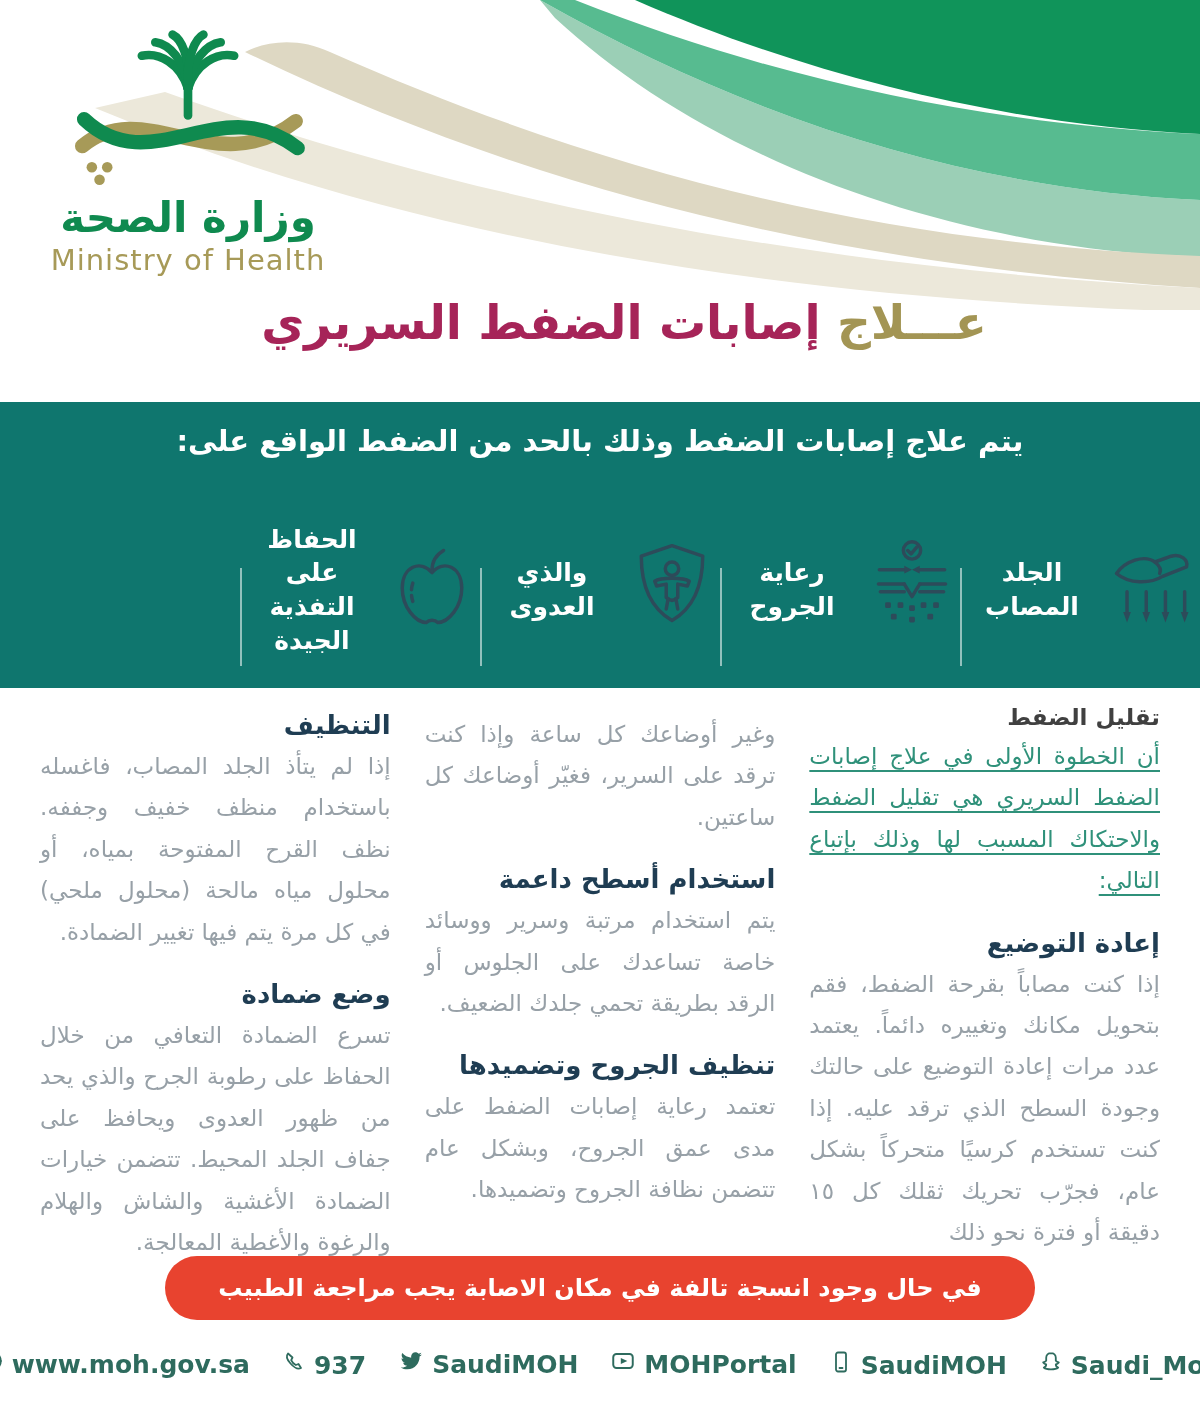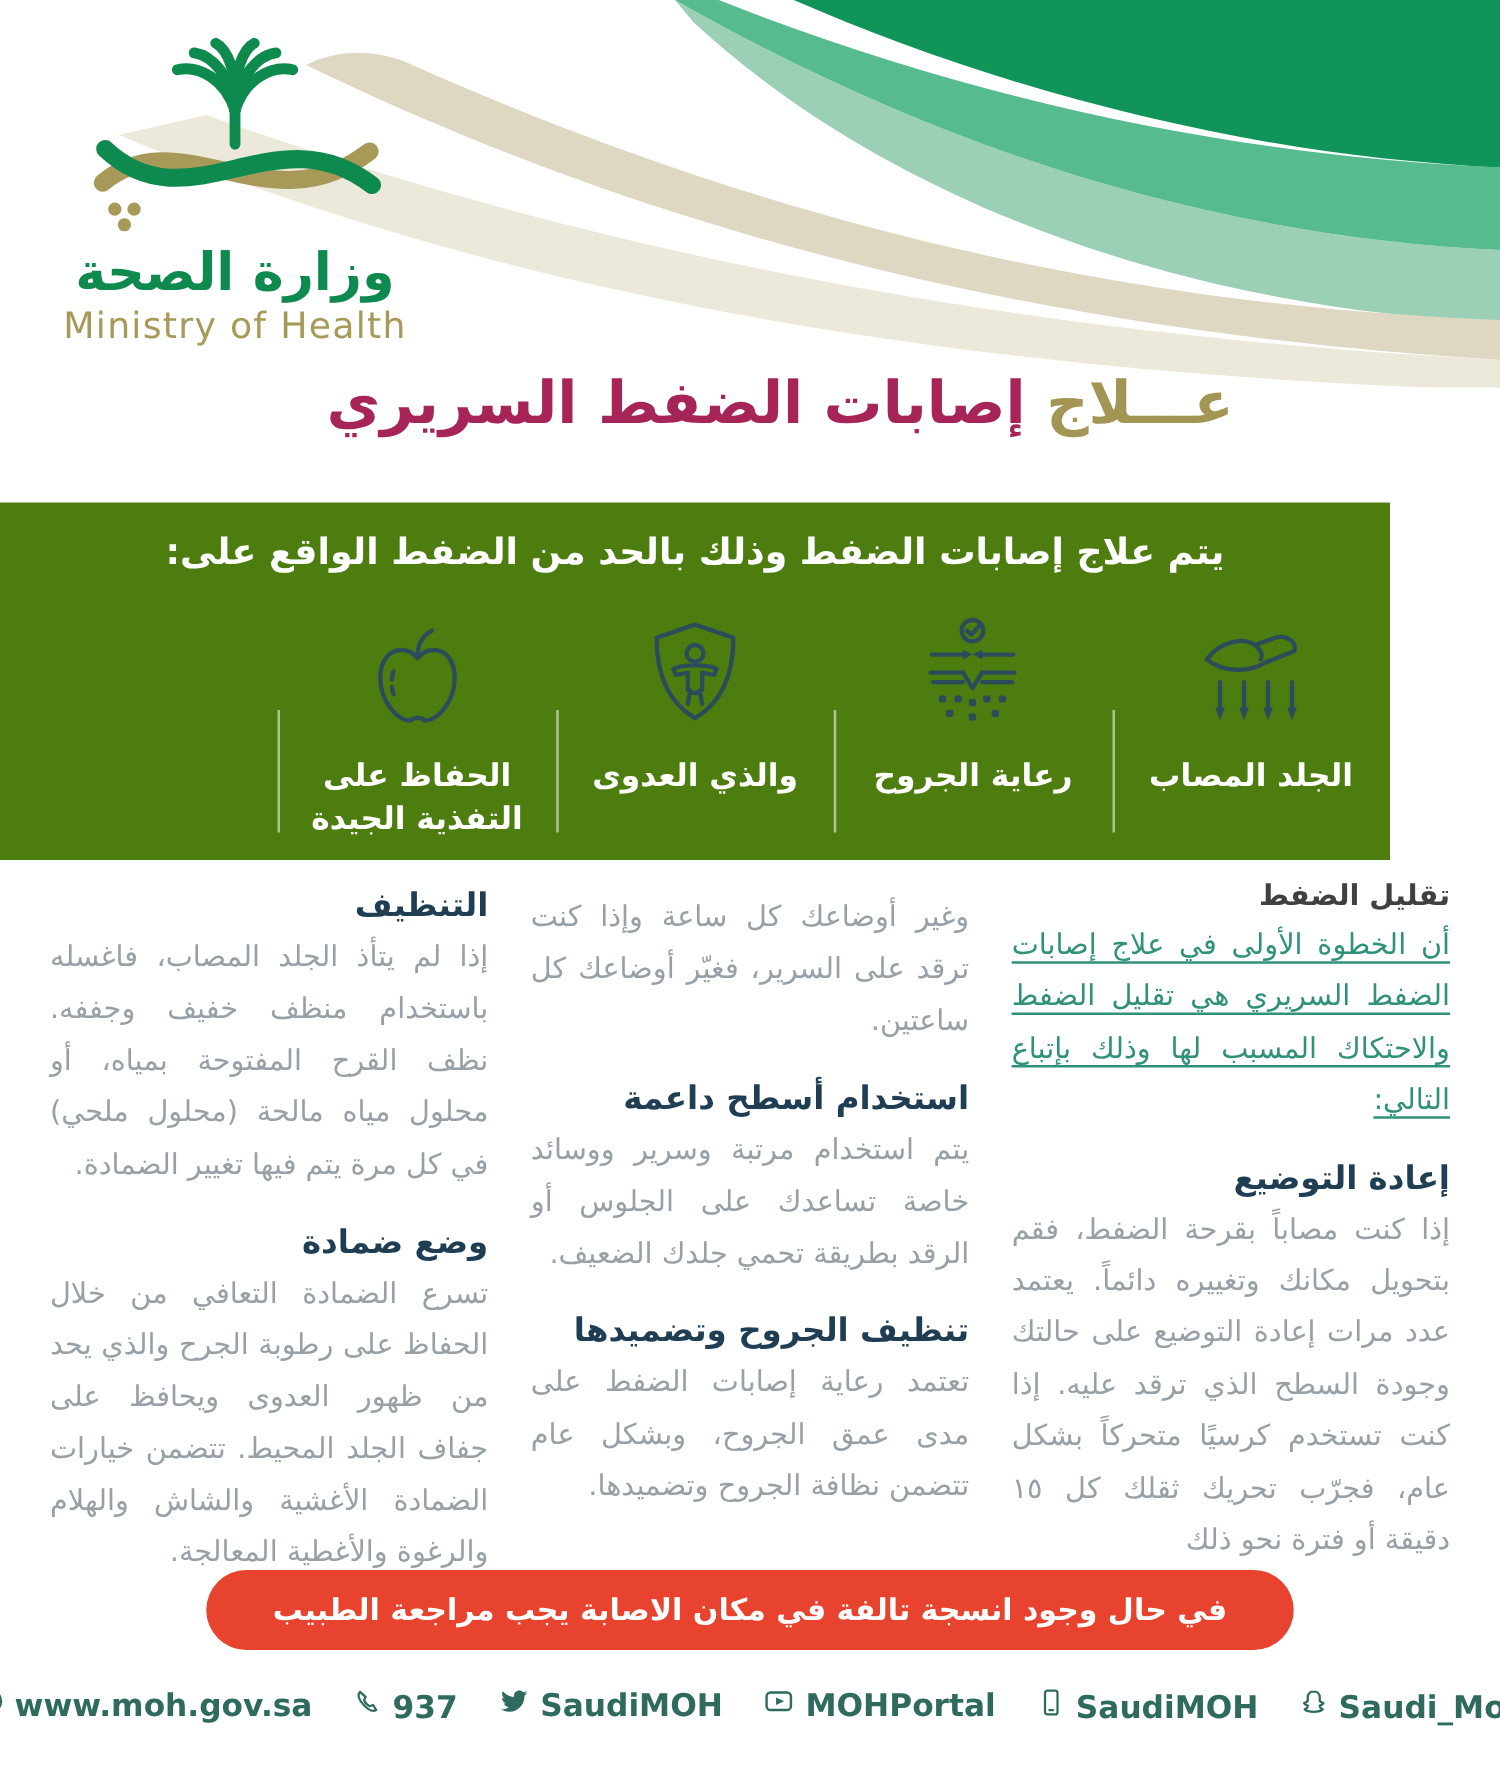--- a/index.html
+++ b/index.html
@@ -13,25 +13,25 @@
   .logo{position:absolute;top:30px;left:48px;width:280px;text-align:center;}
   .logo .mark{display:block;margin:0 auto;}
   .logo .ar{color:#0f8a4f;font-size:42px;font-weight:bold;line-height:1.1;direction:rtl;}
   .logo .en{color:#a79a58;font-size:29px;letter-spacing:1px;margin-top:2px;}
   
   .title{position:absolute;top:296px;left:0;width:100%;text-align:center;direction:rtl;
          font-weight:bold;font-size:47px;line-height:1.15;}
   .title .lead{color:#a39554;}
   .title .rest{color:#a62458;margin-left:48px;}
   
-  .band{position:absolute;top:402px;left:0;width:1112px;height:286px;background:#4d7c0f;}
+  .band{position:absolute;top:402px;left:0;width:1200px;height:286px;background:#0f766e;}
   .band-heading{padding-top:22px;text-align:center;direction:rtl;color:#ffffff;
                 font-weight:bold;font-size:29px;}
   .band-items{position:absolute;top:82px;left:0;right:0;height:200px;display:flex;direction:rtl;}
-  .band-item{width:20%;display:flex;flex-direction:column;align-items:center;}
+  .band-item{width:20%;display:flex;flex-direction:row;align-items:center;}
   .band-icon{height:104px;display:flex;align-items:center;justify-content:center;margin-top:4px;}
   .band-label{margin-top:12px;color:#ffffff;font-weight:bold;font-size:25px;line-height:1.35;
               text-align:center;padding:0 24px;}
   .band-divider{position:absolute;top:166px;width:2px;height:98px;background:rgba(255,255,255,.55);}
   .band svg{stroke:#2d4b5a;fill:none;stroke-width:3.6;stroke-linecap:round;stroke-linejoin:round;}
   .band svg .fill{fill:#2d4b5a;stroke:none;}
   
   .columns{position:absolute;top:704px;left:40px;width:1120px;display:flex;direction:rtl;gap:34px;}
   .col{flex:1;direction:rtl;text-align:right;}
   .col h2{margin:0 0 4px 0;color:#404040;font-size:23px;font-weight:bold;}

